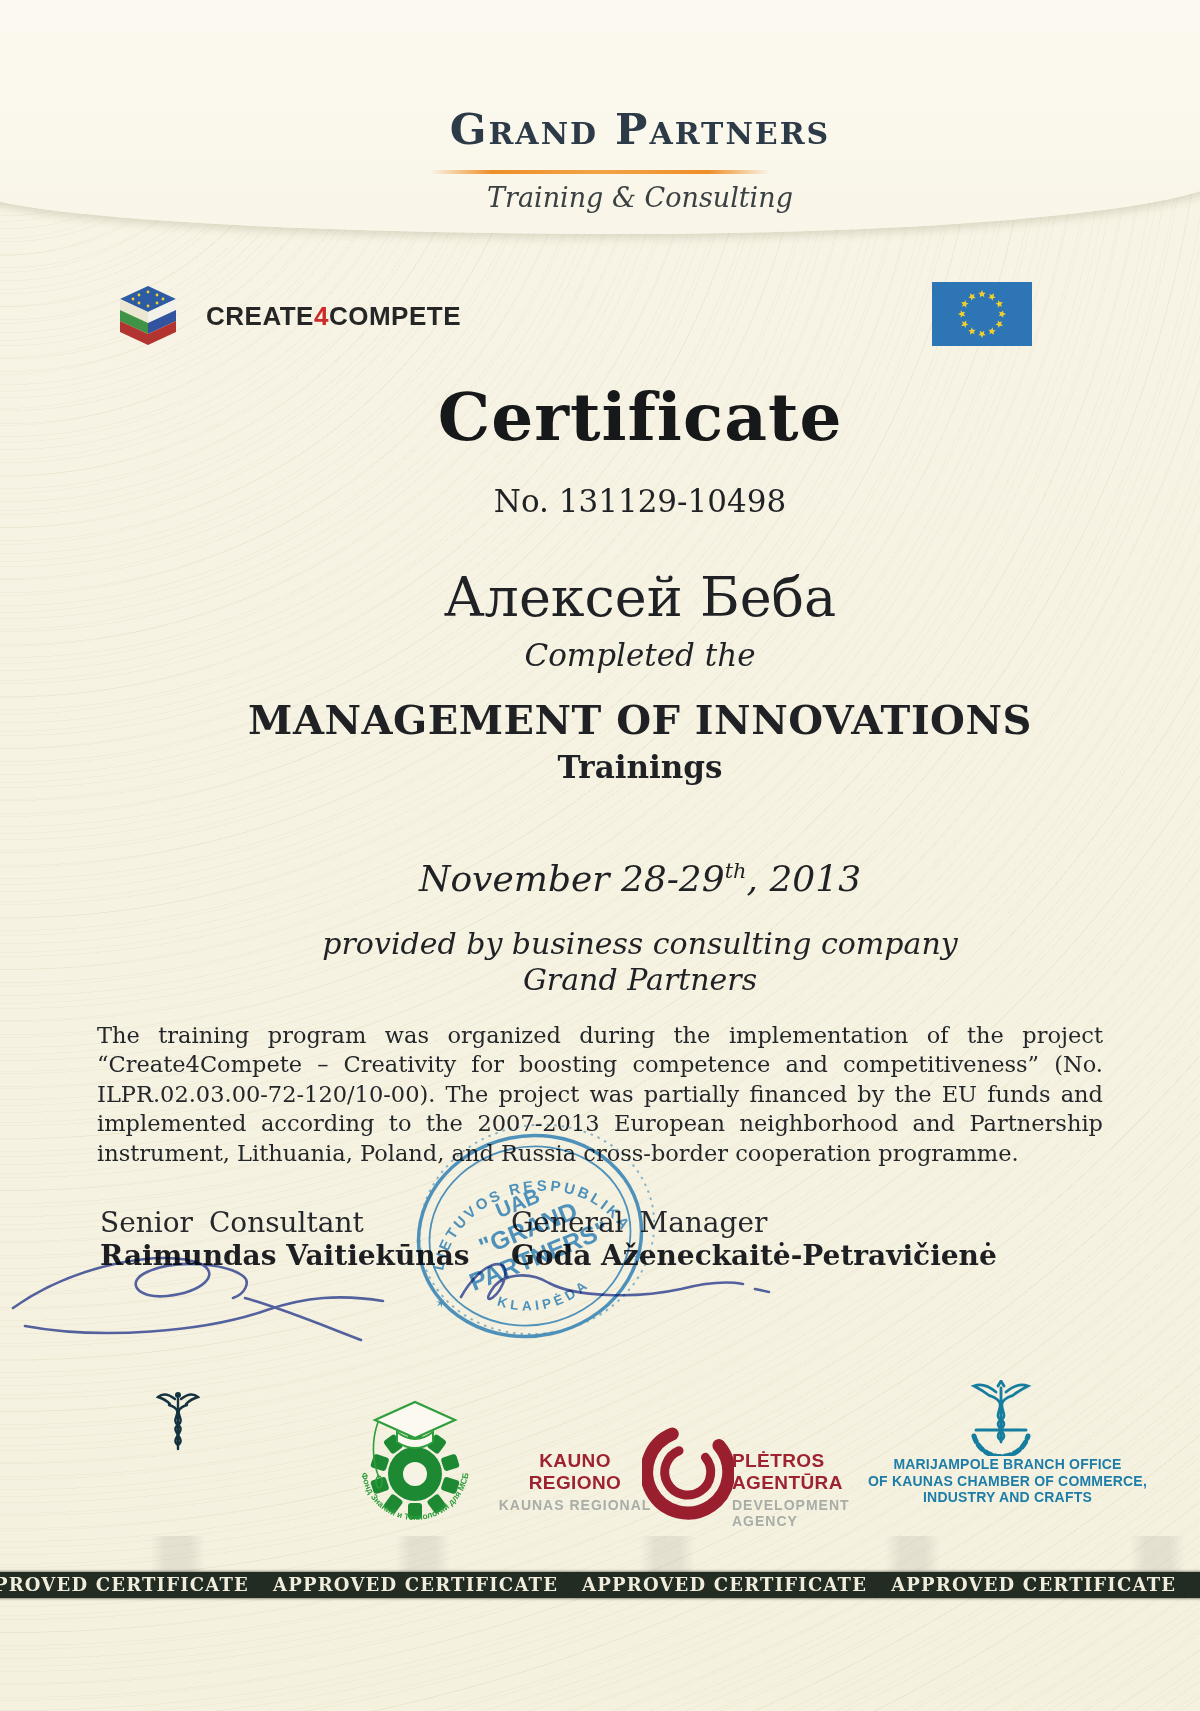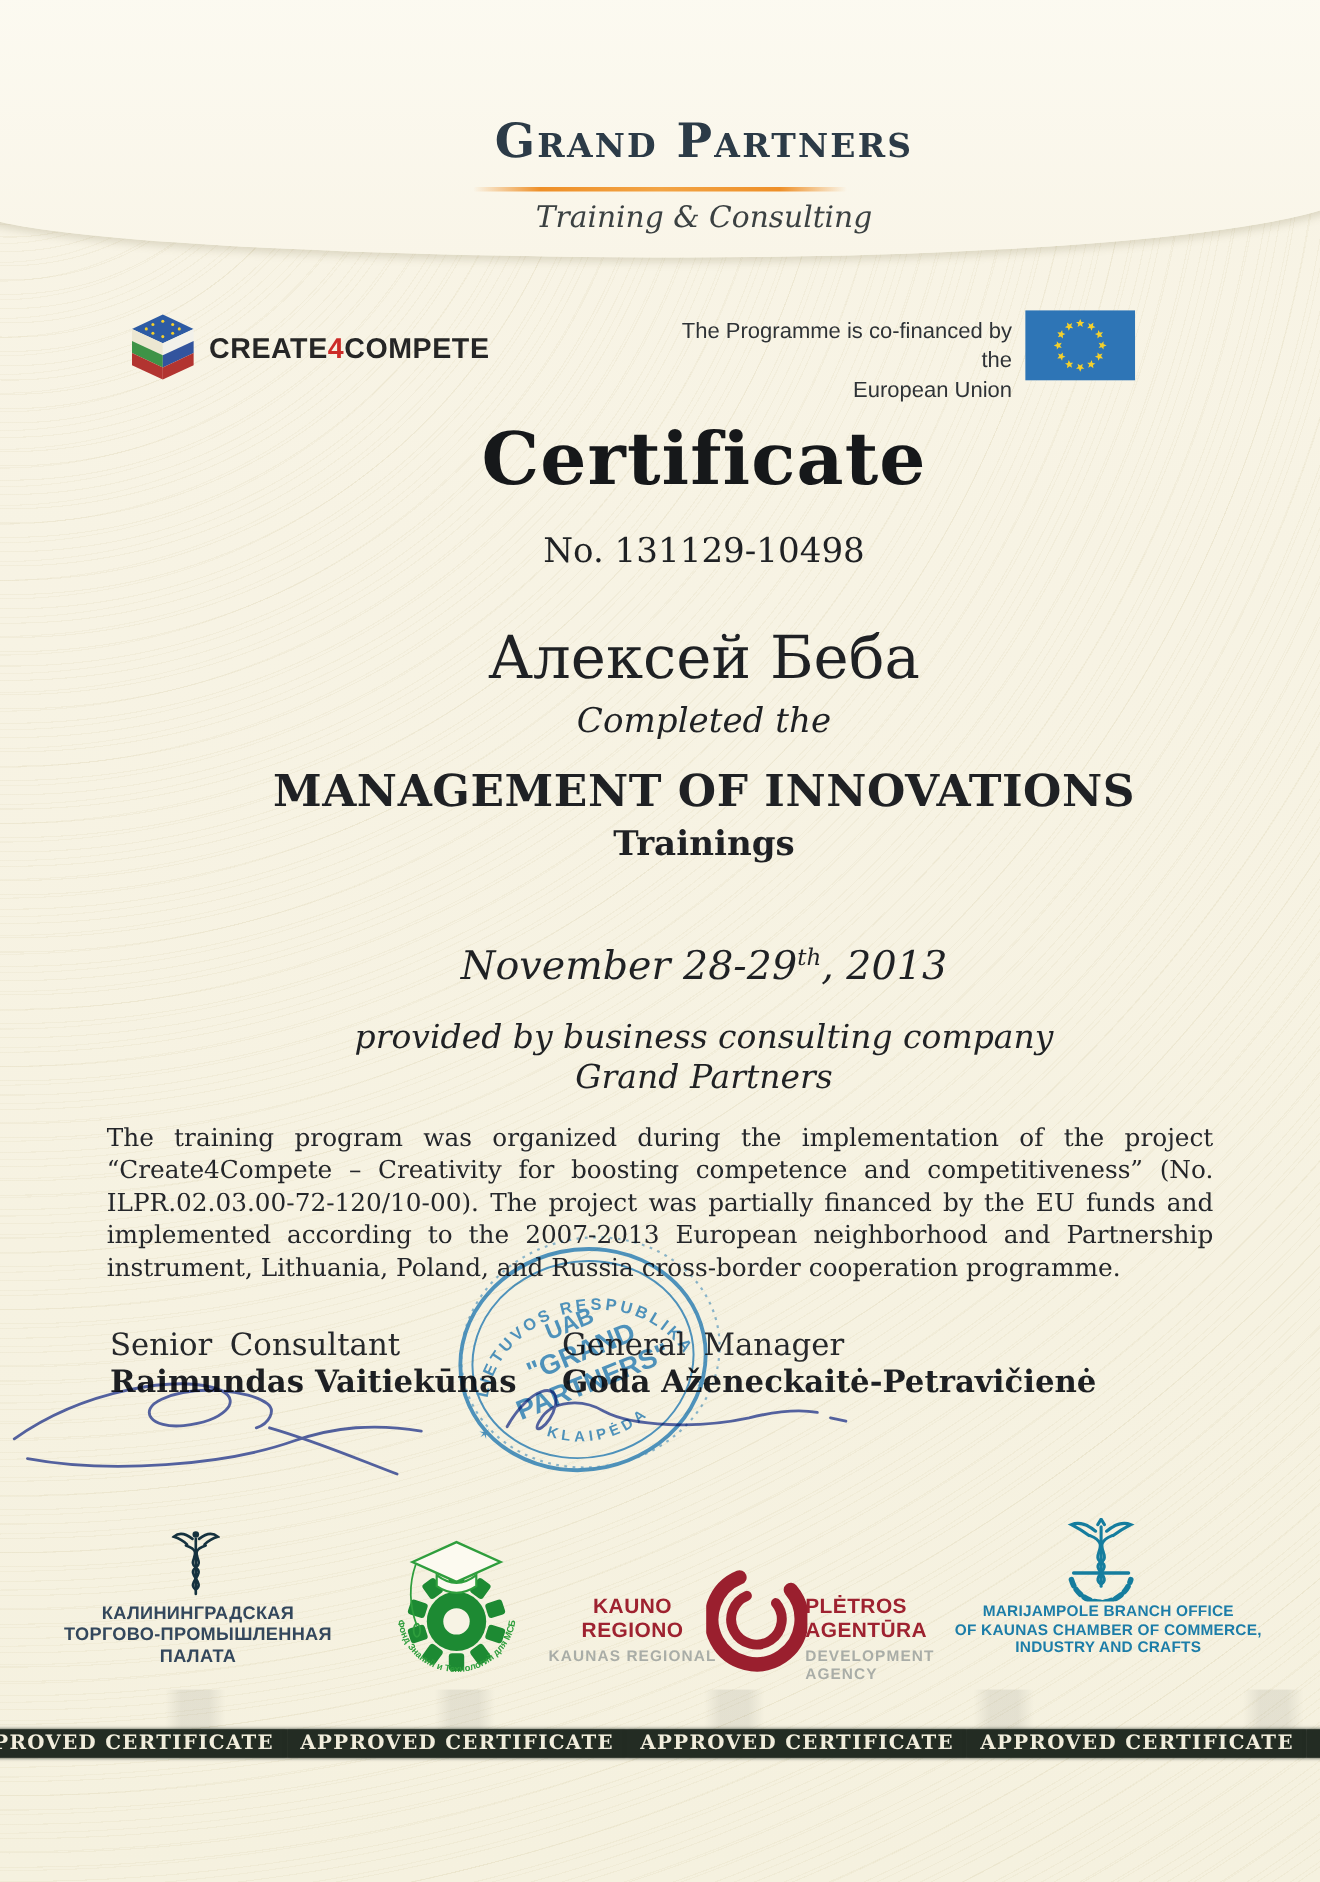--- a/index.html
+++ b/index.html
@@ -25,21 +25,21 @@
   }
 
   
   .brand{top:104px;font-size:43px;font-weight:700;letter-spacing:2px;
     font-variant:small-caps;color:#2c3b47;}
   .orange-rule{left:430px;top:170px;width:340px;height:4px;border-radius:2px;
     background:linear-gradient(90deg, rgba(238,143,40,0) 0%, #ee8f28 18%, #f2a445 50%, #ee8f28 82%, rgba(238,143,40,0) 100%);}
   .tagline{top:182px;font-style:italic;font-size:27px;color:#3b4142;}
 
   
-  .c4c{left:118px;top:284px;display:flex;align-items:center;gap:12px;}
+  .c4c{left:118px;top:284px;display:flex;align-items:center;gap:28px;}
   .c4c-label{font-family:"Liberation Sans","DejaVu Sans",sans-serif;font-weight:bold;
     font-size:26px;letter-spacing:.5px;color:#262626;}
   .c4c-label .four{color:#cc2b28;}
   .ltplru{left:447px;top:258px;display:flex;align-items:flex-end;gap:4px;}
   .ltplru-text{padding-bottom:10px;font-family:"Liberation Sans","DejaVu Sans",sans-serif;text-align:right;}
   .ltplru-name{font-size:29px;font-weight:bold;color:#3f9a47;letter-spacing:.5px;line-height:1;}
   .ltplru-years{font-size:14px;font-weight:bold;color:#3f9a47;line-height:1.2;}
   .eu-caption{left:610px;top:288px;width:310px;text-align:right;
     font-family:"Liberation Sans","DejaVu Sans",sans-serif;font-size:20px;color:#2e3236;line-height:1.35;}
   .eu-flag{left:932px;top:282px;}
@@ -119,24 +119,20 @@
       <polygon points="2,26 30,39 30,50 2,37" fill="#3e9347"></polygon>
       <polygon points="2,37 30,50 30,61 2,48" fill="#b23430"></polygon>
       <polygon points="30,28 58,15 58,26 30,39" fill="#f2f1ea"></polygon>
       <polygon points="30,39 58,26 58,37 30,50" fill="#32549e"></polygon>
       <polygon points="30,50 58,37 58,48 30,61" fill="#b23430"></polygon>
     </svg>
     <div class="c4c-label"><span>CREATE</span><span class="four">4</span><span>COMPETE</span></div>
   </div>
 
 
-  <div class="abs eu-caption">
-    <div>The Programme is co-financed by the</div>
-    <div>European Union</div>
-  </div>
   <svg class="abs eu-flag" width="100" height="64" viewBox="0 0 100 64">
     <defs>
       <polygon id="eu-star" fill="#f4d02c" points="0,-4 1.18,-1.24 3.8,-1.24 1.76,0.6 2.35,3.24 0,1.7 -2.35,3.24 -1.76,0.6 -3.8,-1.24 -1.18,-1.24"></polygon>
     </defs>
     <rect width="100" height="64" fill="#2e75b6"></rect>
     <g>
       <use href="#eu-star" transform="translate(50,32) rotate(0) translate(0,-20)"></use>
       <use href="#eu-star" transform="translate(50,32) rotate(30) translate(0,-20)"></use>
       <use href="#eu-star" transform="translate(50,32) rotate(60) translate(0,-20)"></use>
       <use href="#eu-star" transform="translate(50,32) rotate(90) translate(0,-20)"></use>
@@ -212,24 +208,20 @@
   <svg class="abs" style="left:156px;top:1390px" width="44" height="64" viewBox="0 0 44 64">
     <g stroke="#15323f" fill="none" stroke-width="2.4" stroke-linecap="round">
       <path d="M 19,9 Q 9,1 2,7 Q 9,9 14,14"></path>
       <path d="M 25,9 Q 35,1 42,7 Q 35,9 30,14"></path>
       <line x1="22" y1="9" x2="22" y2="59"></line>
       <path d="M 13,15 C 31,21 13,29 22,35 C 31,41 13,49 22,55"></path>
       <path d="M 31,15 C 13,21 31,29 22,35 C 13,41 31,49 22,55"></path>
     </g>
     <circle cx="22" cy="5" r="3" fill="#15323f"></circle>
   </svg>
-  <div class="abs kalin-text">
-    <div>КАЛИНИНГРАДСКАЯ</div>
-    <div>ТОРГОВО-ПРОМЫШЛЕННАЯ ПАЛАТА</div>
-  </div>
 
   <svg class="abs fund-logo" width="140" height="132" viewBox="0 0 140 132">
     <defs>
       <path id="fund-arc" d="M 16,72 A 54,54 0 1 0 124,72" fill="none"></path>
       <rect id="tooth" x="-7" y="-45" width="14" height="16" rx="3" fill="#1d8a33"></rect>
     </defs>
     <g transform="translate(70,80)">
       <use href="#tooth" transform="rotate(0)"></use>
         <use href="#tooth" transform="rotate(36)"></use>
       <use href="#tooth" transform="rotate(72)"></use>

